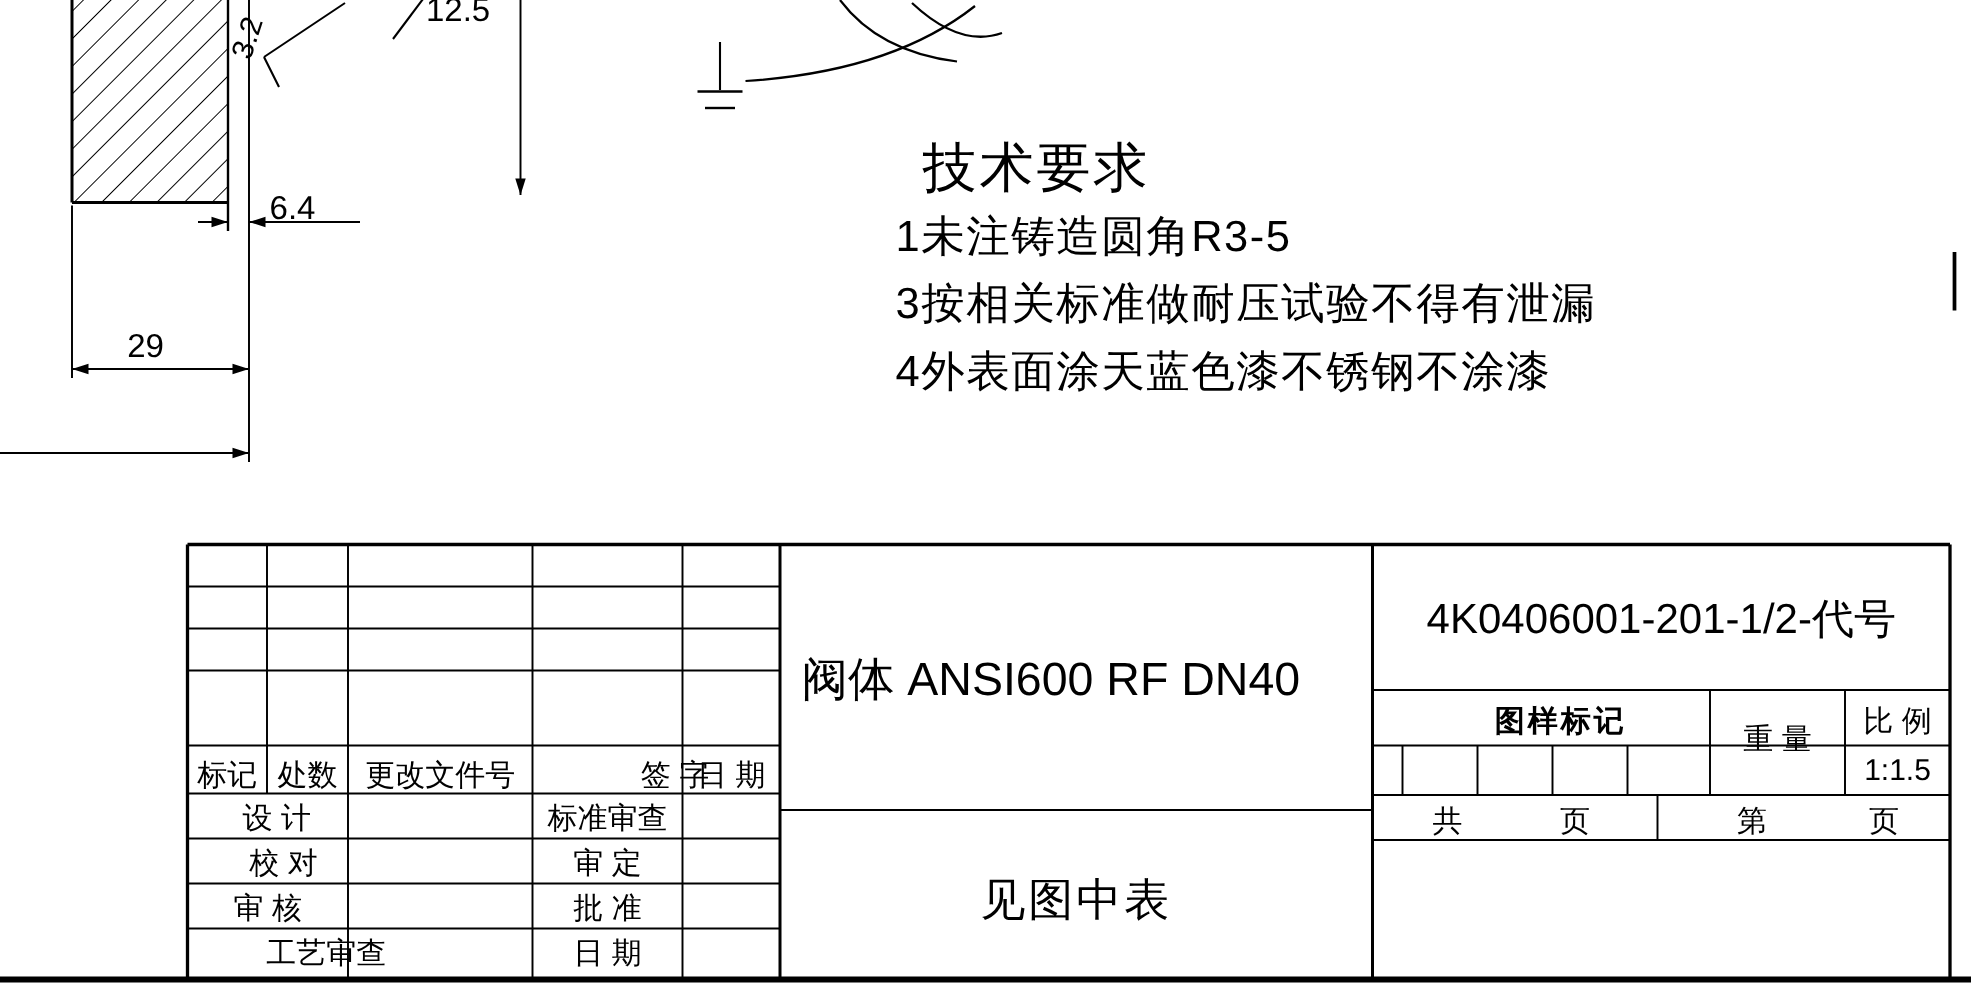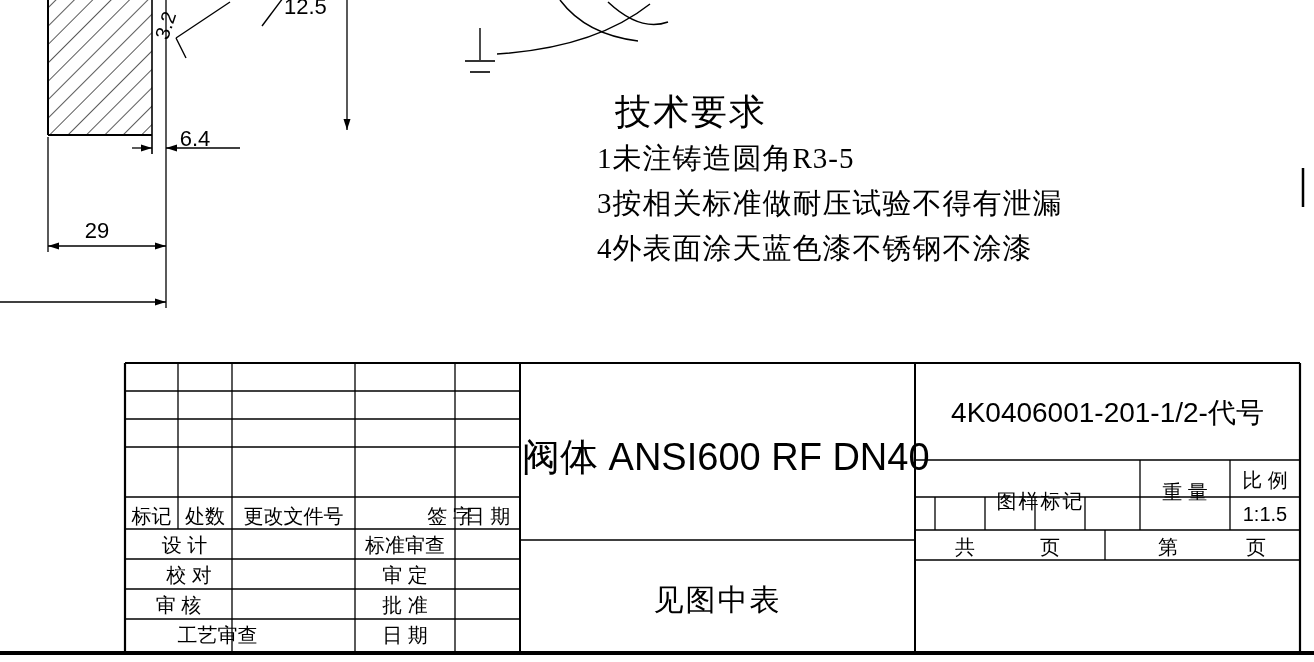--- a/index.html
+++ b/index.html
@@ -123,31 +123,31 @@
       <line x1="1085" y1="497" x2="1085" y2="530" stroke-width="1.3"></line>
     </g>
   </svg>
 
   <div class="lbl dim ctr" style="left:165px;top:126px;width:60px;">6.4</div>
   <div class="lbl dim ctr" style="left:67px;top:218px;width:60px;">29</div>
   <div class="lbl" style="left:152px;top:14px;font-size:20px;transform:rotate(-72deg);transform-origin:center;">3.2</div>
   <div class="lbl dim" style="left:284px;top:-6px;">12.5</div>
 
   <div class="lbl ctr" style="left:591px;top:88px;width:200px;font-size:36px;letter-spacing:2px;">技术要求</div>
-  <div class="lbl" style="left:597px;top:136px;font-family:Liberation Serif, serif;">
+  <div class="lbl" style="left:597px;top:136px;">
     <div class="tech-item">1未注铸造圆角R3-5</div>
     <div class="tech-item">3按相关标准做耐压试验不得有泄漏</div>
     <div class="tech-item">4外表面涂天蓝色漆不锈钢不涂漆</div>
   </div>
 
-  <div class="lbl ctr" style="left:522px;top:432px;width:357px;font-size:38px;">阀体 ANSI600 RF DN40</div>
+  <div class="lbl ctr" style="left:522px;top:432px;width:357px;font-size:31px;">阀体 ANSI600 RF DN40</div>
   <div class="lbl ctr" style="left:522px;top:580px;width:391px;font-size:30px;letter-spacing:2px;">见图中表</div>
 
   <div class="lbl ctr" style="left:917px;top:394px;width:381px;font-size:28px;">4K0406001-201-1/2-代号</div>
-  <div class="lbl ctr cell" style="left:915px;top:488px;width:251px;letter-spacing:2px;">图样标记</div>
+  <div class="lbl ctr cell" style="left:915px;top:467px;width:251px;letter-spacing:2px;font-weight:bold;">图样标记</div>
   <div class="lbl ctr cell" style="left:1140px;top:479px;width:90px;">重 量</div>
   <div class="lbl ctr cell" style="left:1230px;top:467px;width:70px;">比 例</div>
   <div class="lbl ctr cell" style="left:1230px;top:503px;width:70px;">1:1.5</div>
   <div class="lbl ctr cell" style="left:935px;top:534px;width:60px;">共</div>
   <div class="lbl ctr cell" style="left:1020px;top:534px;width:60px;">页</div>
   <div class="lbl ctr cell" style="left:1138px;top:534px;width:60px;">第</div>
   <div class="lbl ctr cell" style="left:1226px;top:534px;width:60px;">页</div>
 
   <div class="lbl ctr cell" style="left:125px;top:503px;width:53px;">标记</div>
   <div class="lbl ctr cell" style="left:178px;top:503px;width:54px;">处数</div>

